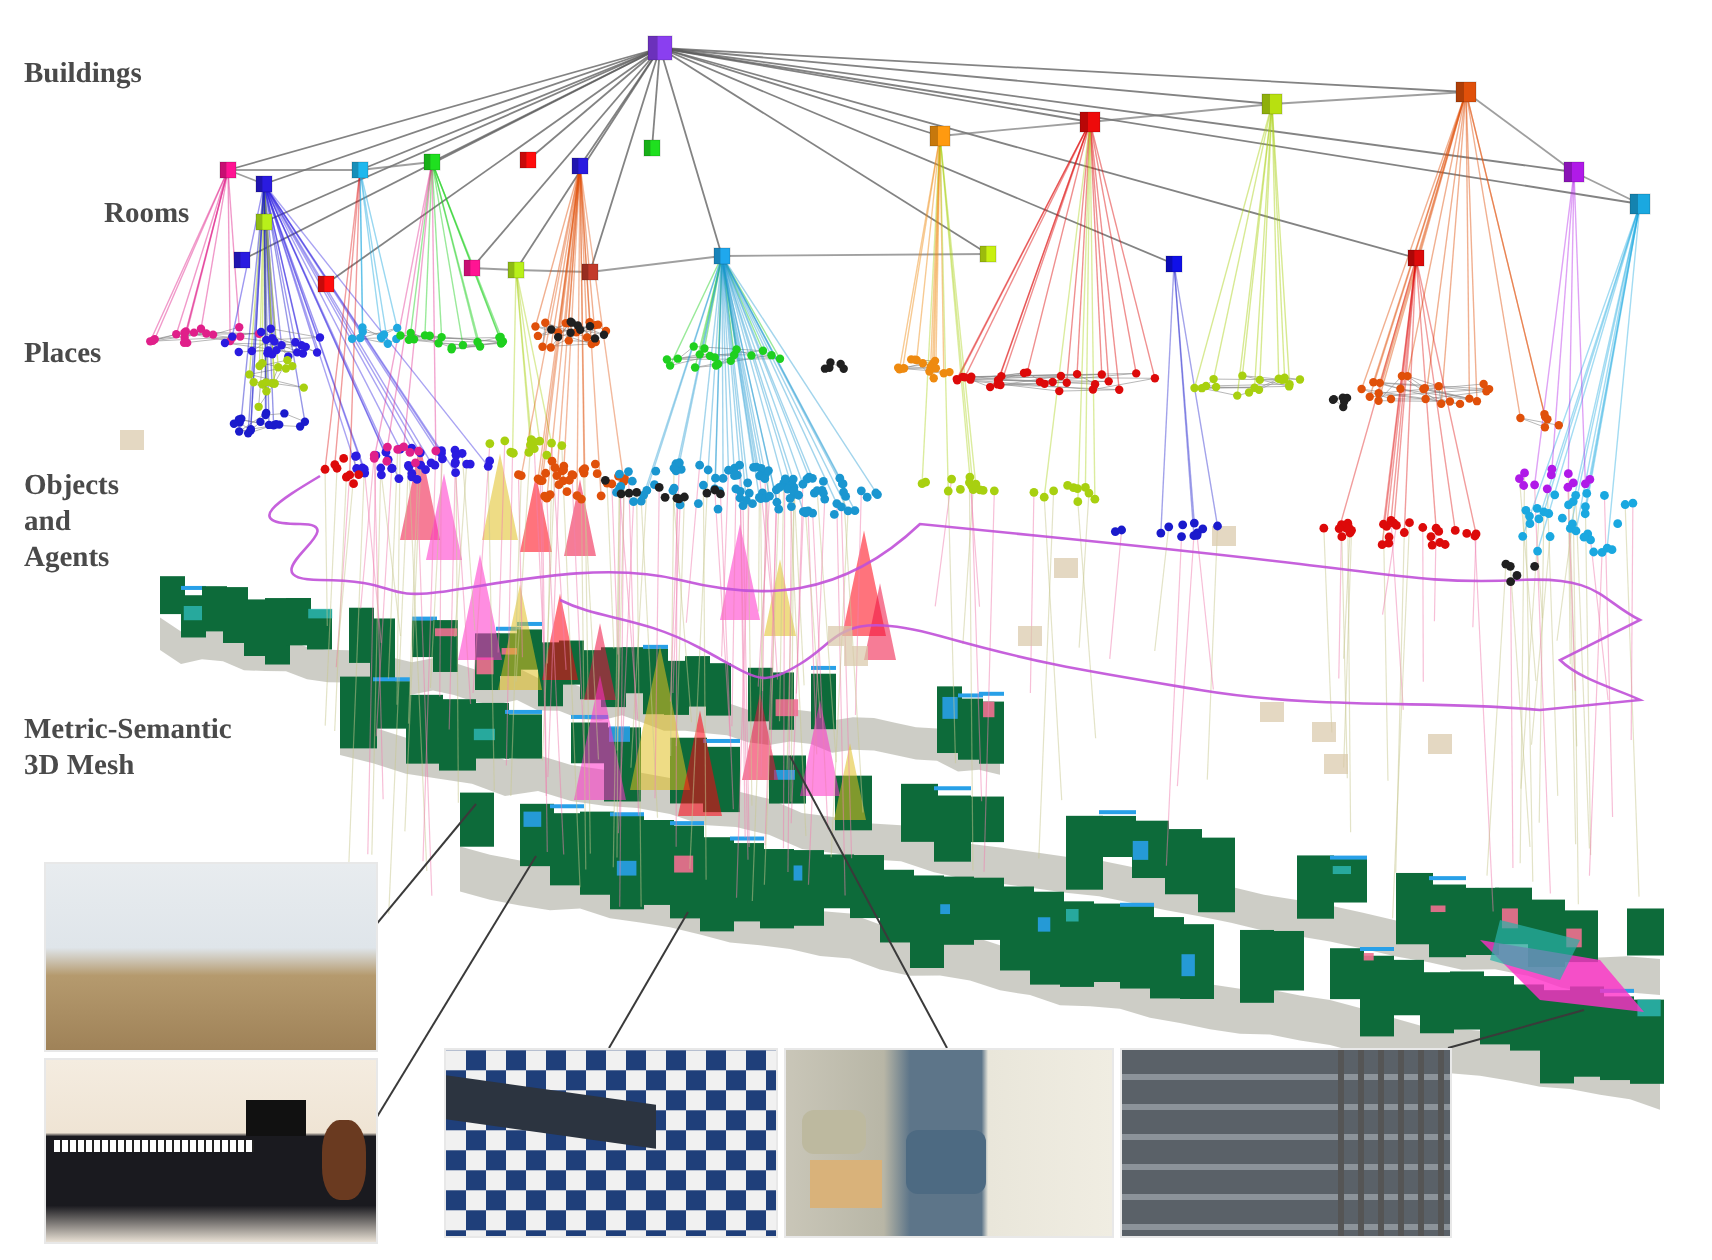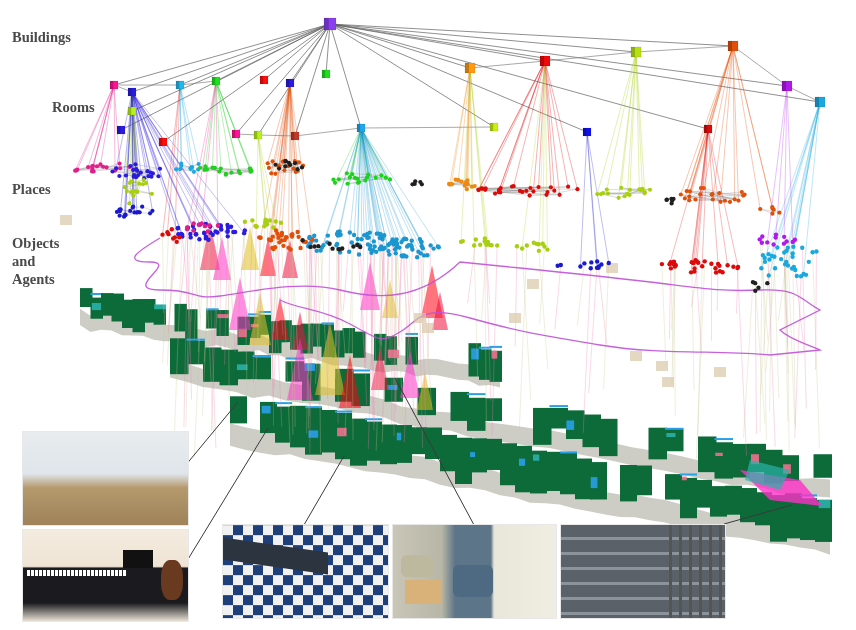--- a/index.html
+++ b/index.html
@@ -1569,24 +1569,26 @@
         <line x1="187" y1="463.55" x2="238" y2="402" stroke="#3a3a3a" stroke-width="1"></line>
         <line x1="187" y1="560.85" x2="268" y2="428" stroke="#3a3a3a" stroke-width="1"></line>
         <line x1="304.5" y1="524" x2="344" y2="456" stroke="#3a3a3a" stroke-width="1"></line>
         <line x1="473.5" y1="524" x2="395" y2="378" stroke="#3a3a3a" stroke-width="1"></line>
         <line x1="724" y1="524" x2="792" y2="505" stroke="#3a3a3a" stroke-width="1"></line>
       </g>
     </svg>
 
   <div class="layer-label" id="lbl-0" style="top: 28px;">Buildings</div>
   <div class="layer-label" id="lbl-1" style="top: 98px; margin-left: 40px;">Rooms</div>
-  <div class="layer-label" id="lbl-2" style="top: 168px; margin-top: 12px;">Places</div>
+  <div class="layer-label" id="lbl-2" style="top: 168px;">Places</div>
   <div class="layer-label" id="lbl-3" style="top: 234px;">Objects
 and
 Agents</div>
+  <div class="layer-label" id="lbl-4" style="top: 356px;">Metric-Semantic
+3D Mesh</div>
 
   <div class="photo" id="photo-0" style="left: 22px; top: 431px; width: 165px; height: 93px;">
       <div class="scene" title="lounge room" style="background: linear-gradient(rgb(232, 236, 239) 0%, rgb(223, 229, 234) 45%, rgb(181, 154, 110) 60%, rgb(159, 130, 88) 100%);"></div>
     </div>
   <div class="photo" id="photo-1" style="left: 22px; top: 529px; width: 165px; height: 91px;">
       <div class="scene" title="music room with piano" style="background: linear-gradient(rgb(244, 236, 224) 0%, rgb(239, 228, 212) 40%, rgb(26, 26, 31) 42%, rgb(26, 26, 31) 80%, rgb(232, 224, 212) 100%);">
         <div style="position:absolute;left:4px;top:40px;width:100px;height:6px;background:repeating-linear-gradient(90deg,#fff 0 3px,#222 3px 4px)"></div>
         <div style="position:absolute;left:100px;top:20px;width:30px;height:18px;background:#111"></div>
         <div style="position:absolute;left:138px;top:30px;width:22px;height:40px;border-radius:40%;background:#6a3a20"></div>
       </div>

